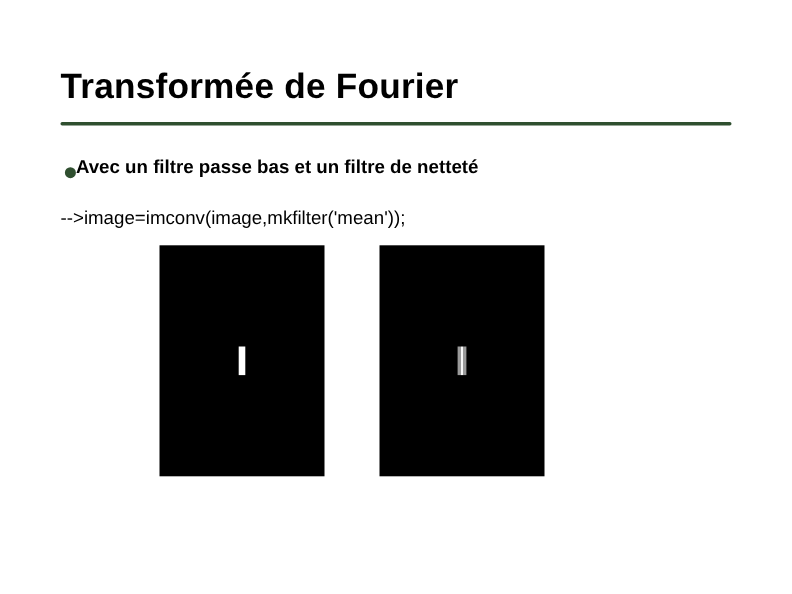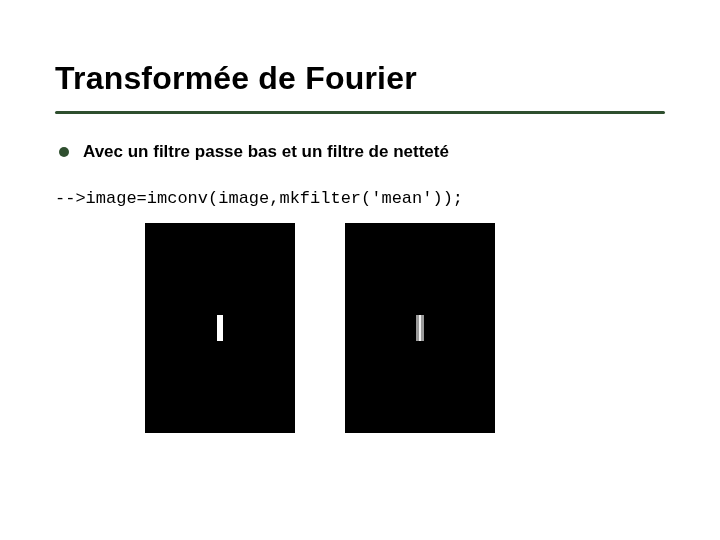--- a/index.html
+++ b/index.html
@@ -26,38 +26,38 @@
     letter-spacing: 0.2px;
   }
   .rule {
     height: 3px;
     background: #2f4f2f;
     border-radius: 2px;
     margin-bottom: 28px;
   }
   .bullet-row {
     display: flex;
-    align-items: center;
-    gap: 14px;
+    align-items: flex-end;
+    gap: 0;
     margin-left: 4px;
     margin-bottom: 26px;
   }
   .bullet-dot {
     width: 10px;
     height: 10px;
     background: #2f4f2f;
     border-radius: 50%;
     flex-shrink: 0;
   }
   .bullet-text {
     font-size: 17px;
     font-weight: bold;
   }
   .code {
-    font-family: Liberation Mono, monospace;
+    font-family: Liberation Sans, sans-serif;
     font-size: 17px;
     line-height: 1.35;
     white-space: pre;
     margin-left: 0;
     margin-bottom: 6px;
   }
   .images {
     display: flex;
     gap: 50px;
     margin-top: 12px;

